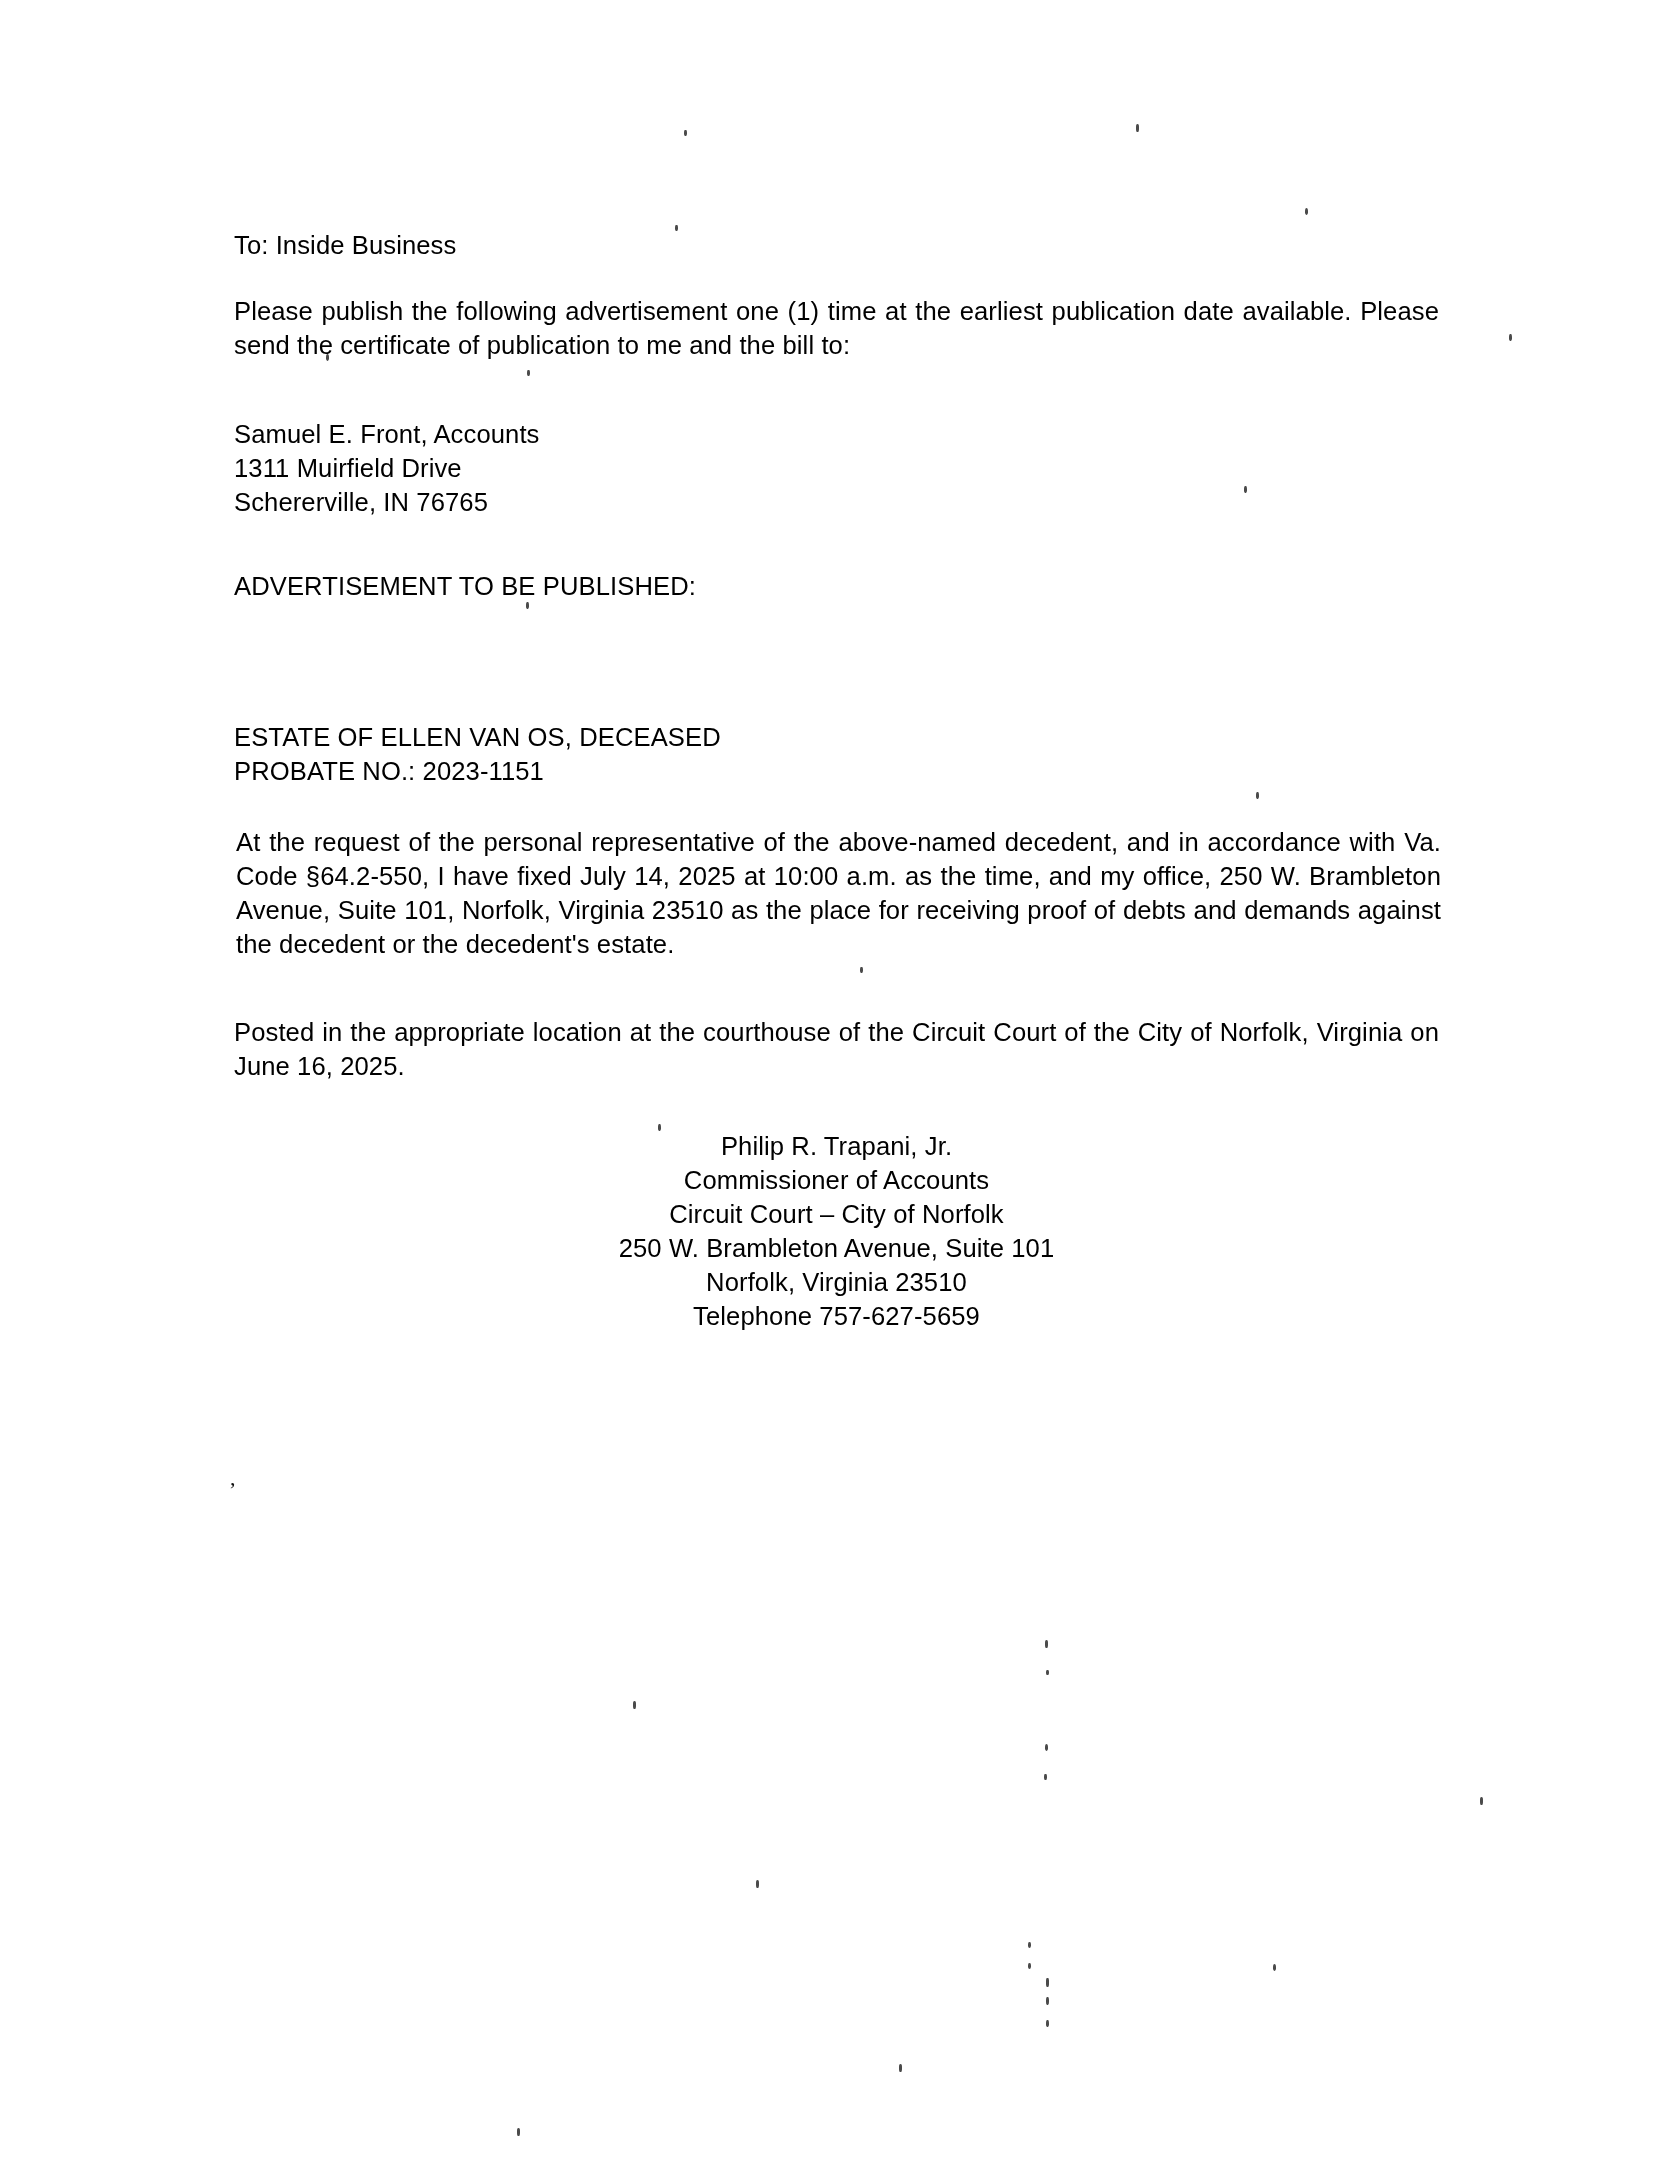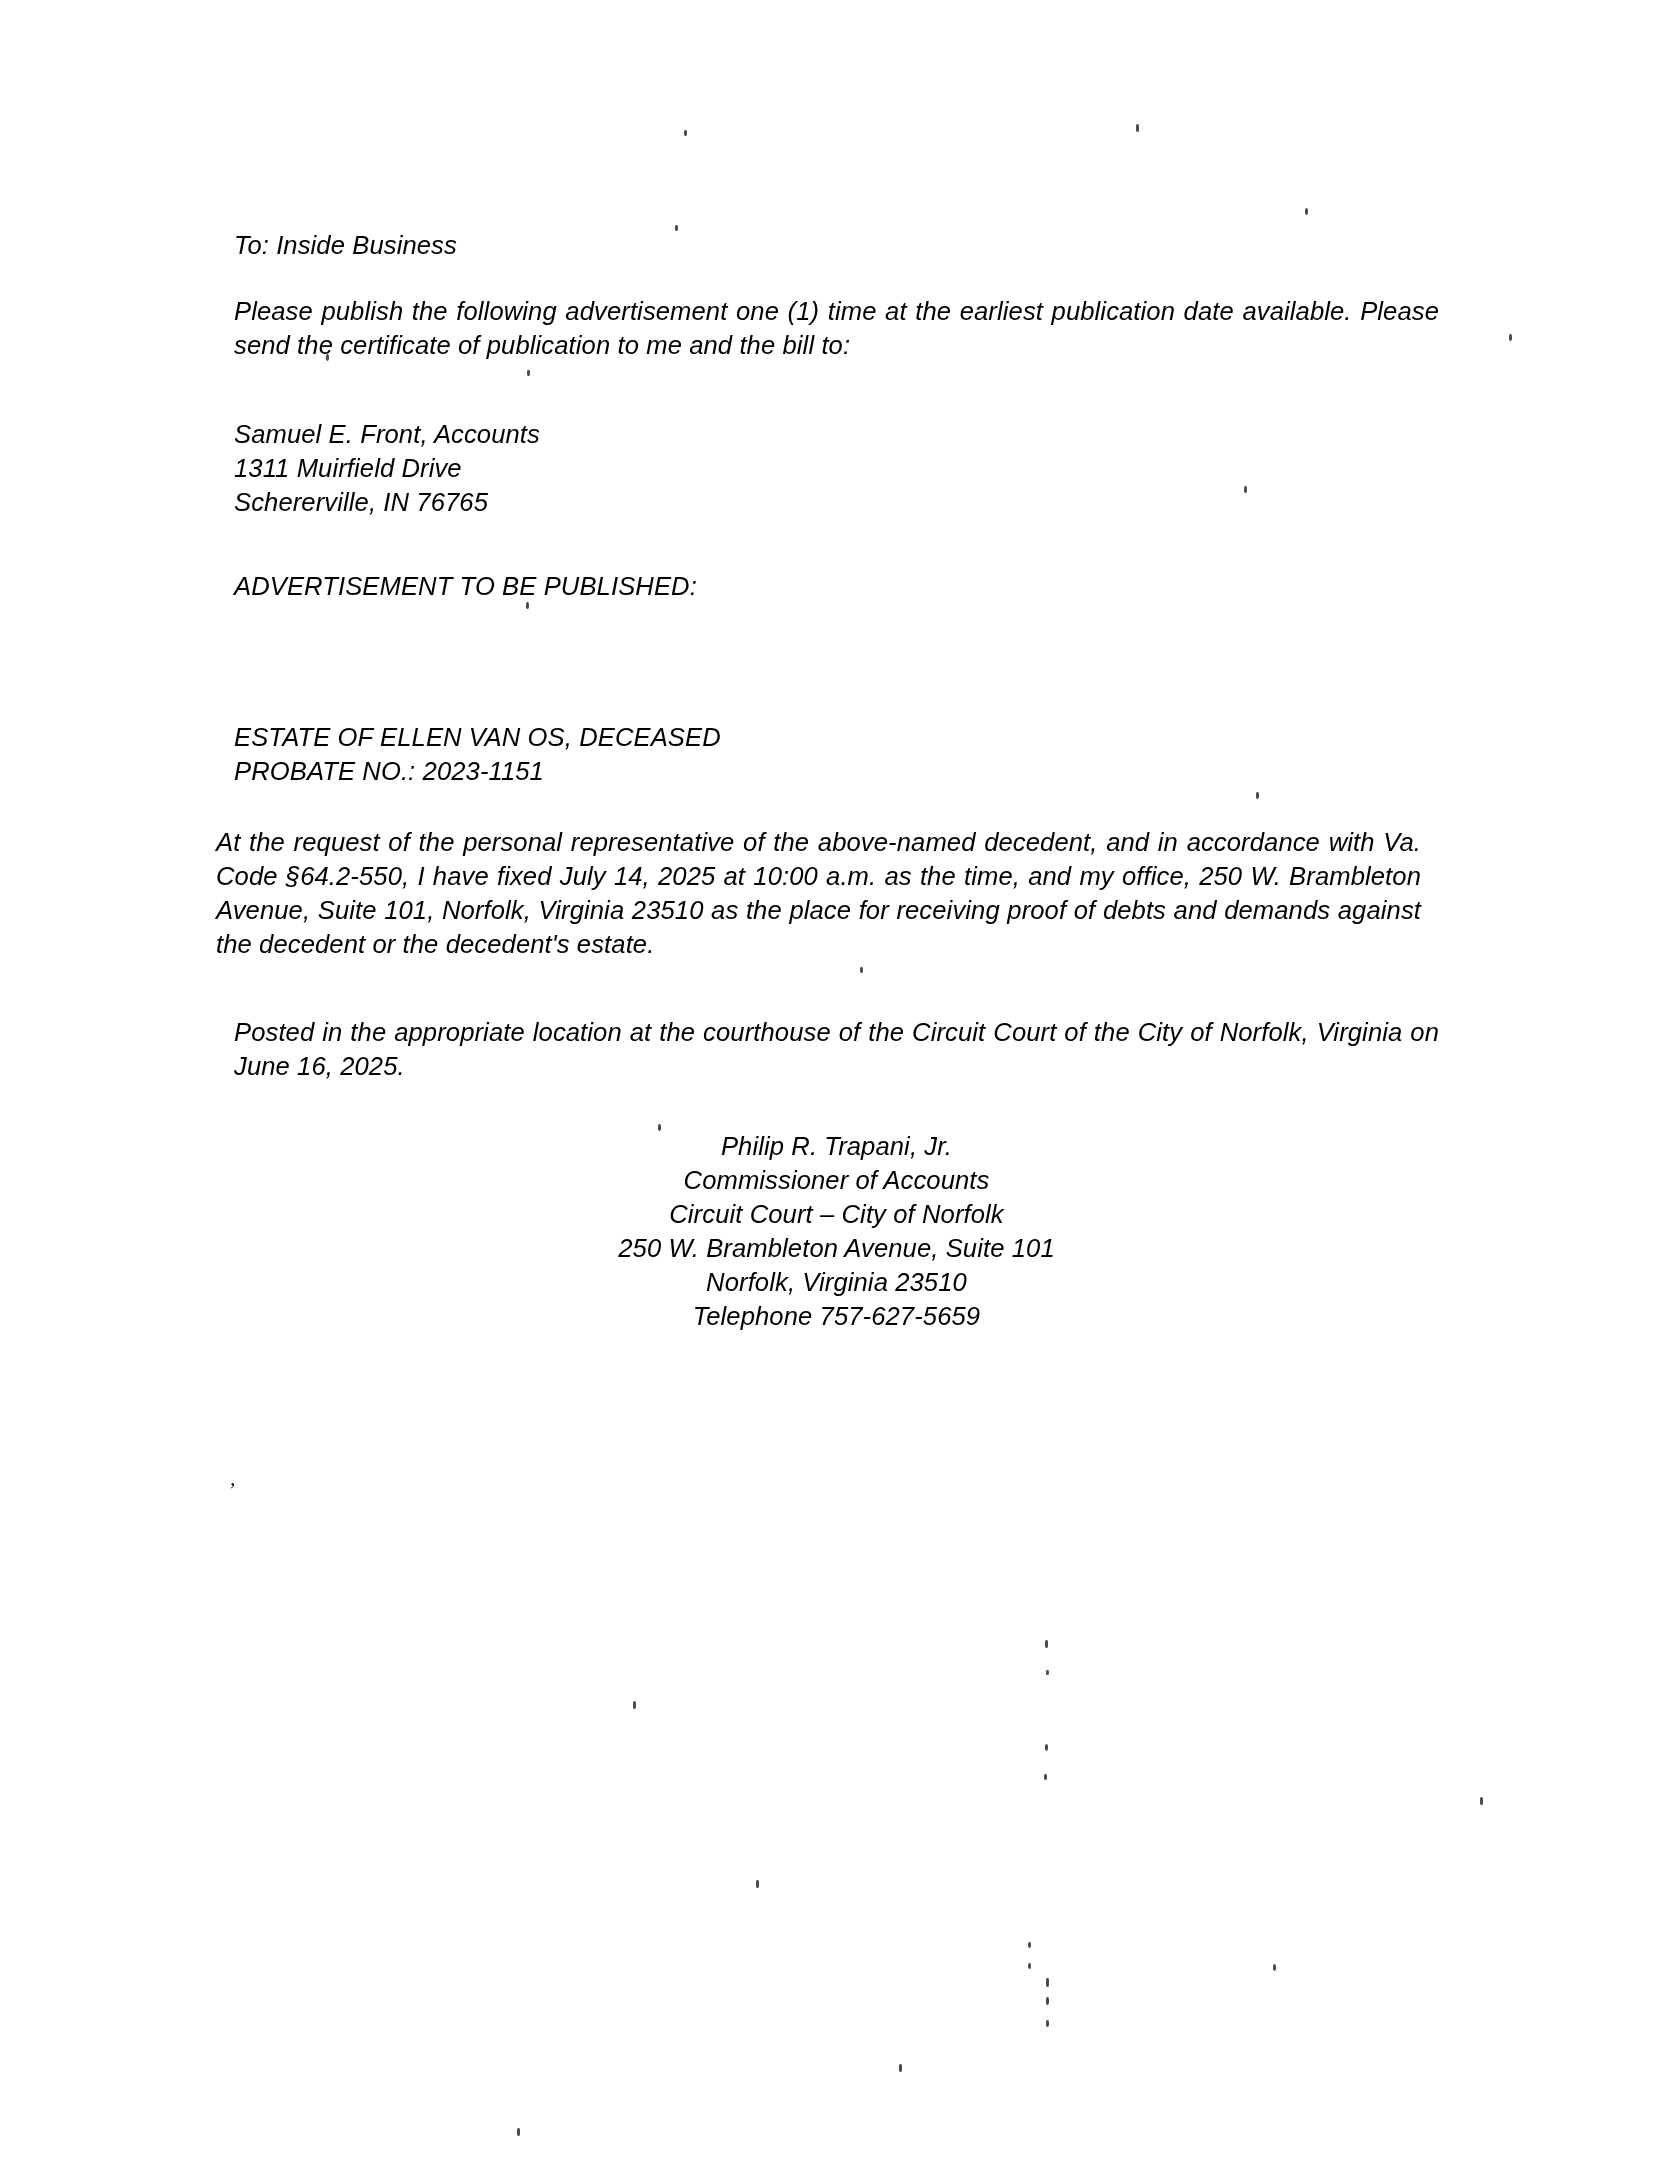--- a/index.html
+++ b/index.html
@@ -10,21 +10,20 @@
   body {
     font-family: "Liberation Sans", sans-serif;
     color: #000000;
   }
   .page {
     position: relative;
     width: 1672px;
     height: 2154px;
     background: #ffffff;
     overflow: hidden;
-    font-style: italic;
   }
   .line {
     font-size: 25.6px;
     line-height: 34px;
     letter-spacing: 0.1px;
     white-space: nowrap;
   }
   .para {
     font-size: 25.6px;
     line-height: 34px;
@@ -112,21 +111,21 @@
 
   <div class="blk" style="left:234px; top:569px;">
     <div class="line">ADVERTISEMENT TO BE PUBLISHED:</div>
   </div>
 
   <div class="blk" style="left:234px; top:720px;">
     <div class="line">ESTATE OF ELLEN VAN OS, DECEASED</div>
     <div class="line">PROBATE NO.: 2023-1151</div>
   </div>
 
-  <div class="blk" style="left:216px; top:825px;">
+  <div class="blk" style="left:236px; top:825px;">
     <div class="para para-last-flush">At the request of the personal representative of the above-named decedent, and in accordance with Va. Code §64.2-550, I have fixed July 14, 2025 at 10:00 a.m. as the time, and my office, 250 W. Brambleton Avenue, Suite 101, Norfolk, Virginia 23510 as the place for receiving proof of debts and demands against the decedent or the decedent's estate.</div>
   </div>
 
   <div class="blk" style="left:234px; top:1015px;">
     <div class="para para-last-flush">Posted in the appropriate location at the courthouse of the Circuit Court of the City of Norfolk, Virginia on June 16, 2025.</div>
   </div>
 
   <div class="sig" style="left:234px; top:1129px;">
     <div class="line">Philip R. Trapani, Jr.</div>
     <div class="line">Commissioner of Accounts</div>

